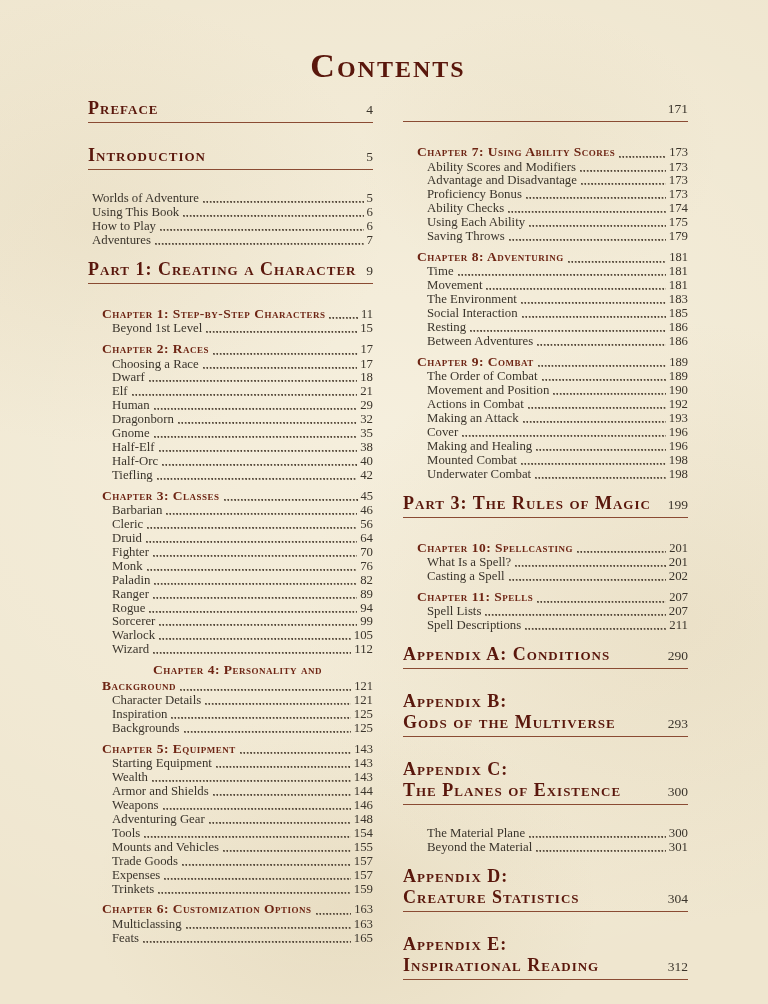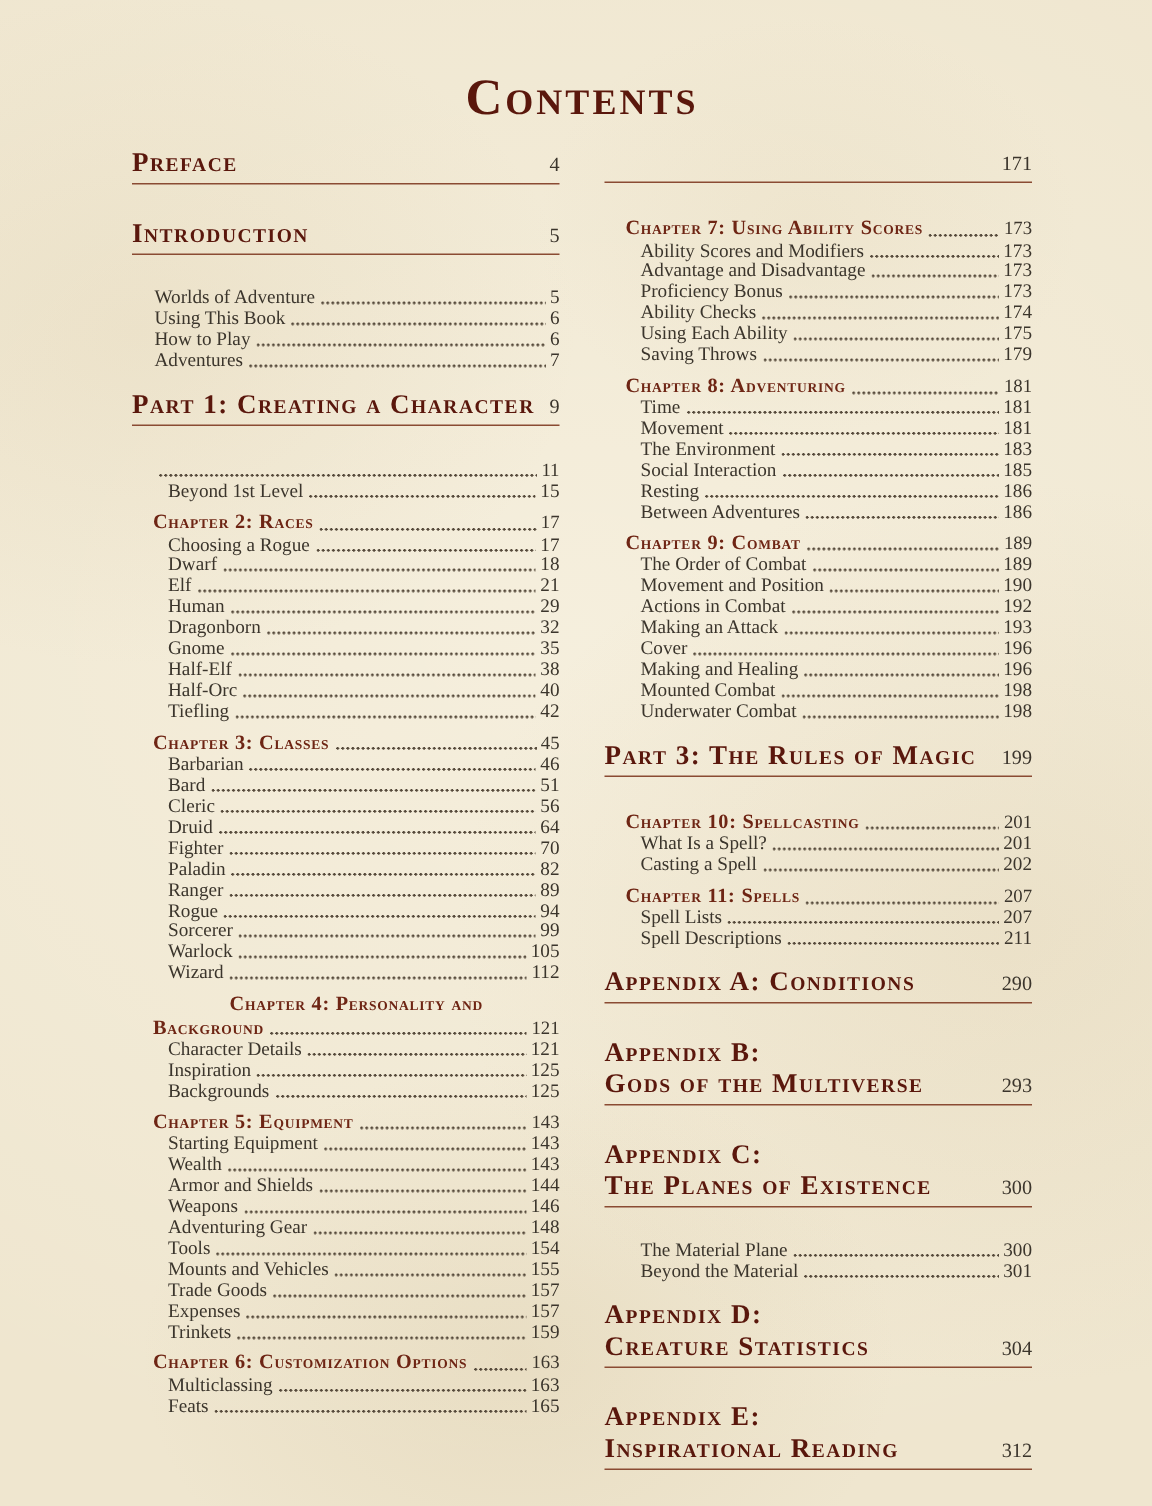--- a/index.html
+++ b/index.html
@@ -60,21 +60,21 @@
     letter-spacing: 0; color: var(--body, #3b352c); white-space: nowrap;
   }
 
   .entry-row {
     display: flex; align-items: baseline;
     font-size: 12.8px; line-height: 13.9px; color: var(--body, #3b352c);
   }
   .entry-row .e-label { white-space: nowrap; }
   .entry-row .e-page { white-space: nowrap; }
   .ind1 { margin-left: 24px; }
-  .ind0 { margin-left: 15px; }
+  .ind0 { margin-left: 4px; }
 
   .spacer { flex: 1; min-width: 6px; }
   .leader { flex: 1; min-width: 8px; position: relative; align-self: stretch; }
   .leader::after {
     content: ""; position: absolute; left: 4px; right: 3px; bottom: 2.5px; height: 2.4px;
     background-image: radial-gradient(circle at 1.1px 1.1px, var(--dots, #55493a) 0.85px, rgba(0,0,0,0) 1.15px);
     background-size: 3.4px 2.4px; background-repeat: repeat-x;
   }
 </style>
 </head>
@@ -120,37 +120,38 @@
         </div>
         <div class="toc-block part">
           <div class="hrow part ruled">
             <span class="h-label">Part 1: Creating a Character</span>
             <span class="spacer"></span>
             <span class="h-page">9</span>
           </div>
         </div>
         <div class="toc-block chapter">
           <div class="hrow chapter">
+            <span class="h-label">Chapter 1: Step-by-Step Characters</span>
             <span class="leader"></span>
             <span class="h-page">11</span>
           </div>
           <div class="entry-row ind1">
             <span class="e-label">Beyond 1st Level</span>
             <span class="leader"></span>
             <span class="e-page">15</span>
           </div>
         </div>
         <div class="toc-block chapter">
           <div class="hrow chapter">
             <span class="h-label">Chapter 2: Races</span>
             <span class="leader"></span>
             <span class="h-page">17</span>
           </div>
           <div class="entry-row ind1">
-            <span class="e-label">Choosing a Rogue</span>
+            <span class="e-label">Choosing a Race</span>
             <span class="leader"></span>
             <span class="e-page">17</span>
           </div>
           <div class="entry-row ind1">
             <span class="e-label">Dwarf</span>
             <span class="leader"></span>
             <span class="e-page">18</span>
           </div>
           <div class="entry-row ind1">
             <span class="e-label">Elf</span>
@@ -193,38 +194,38 @@
             <span class="h-label">Chapter 3: Classes</span>
             <span class="leader"></span>
             <span class="h-page">45</span>
           </div>
           <div class="entry-row ind1">
             <span class="e-label">Barbarian</span>
             <span class="leader"></span>
             <span class="e-page">46</span>
           </div>
           <div class="entry-row ind1">
-            <span class="e-label">Bard</span>
-            <span class="leader"></span>
-            <span class="e-page">51</span>
-          </div>
-          <div class="entry-row ind1">
             <span class="e-label">Cleric</span>
             <span class="leader"></span>
             <span class="e-page">56</span>
           </div>
           <div class="entry-row ind1">
             <span class="e-label">Druid</span>
             <span class="leader"></span>
             <span class="e-page">64</span>
           </div>
           <div class="entry-row ind1">
             <span class="e-label">Fighter</span>
             <span class="leader"></span>
             <span class="e-page">70</span>
+          </div>
+          <div class="entry-row ind1">
+            <span class="e-label">Monk</span>
+            <span class="leader"></span>
+            <span class="e-page">76</span>
           </div>
           <div class="entry-row ind1">
             <span class="e-label">Paladin</span>
             <span class="leader"></span>
             <span class="e-page">82</span>
           </div>
           <div class="entry-row ind1">
             <span class="e-label">Ranger</span>
             <span class="leader"></span>
             <span class="e-page">89</span>

